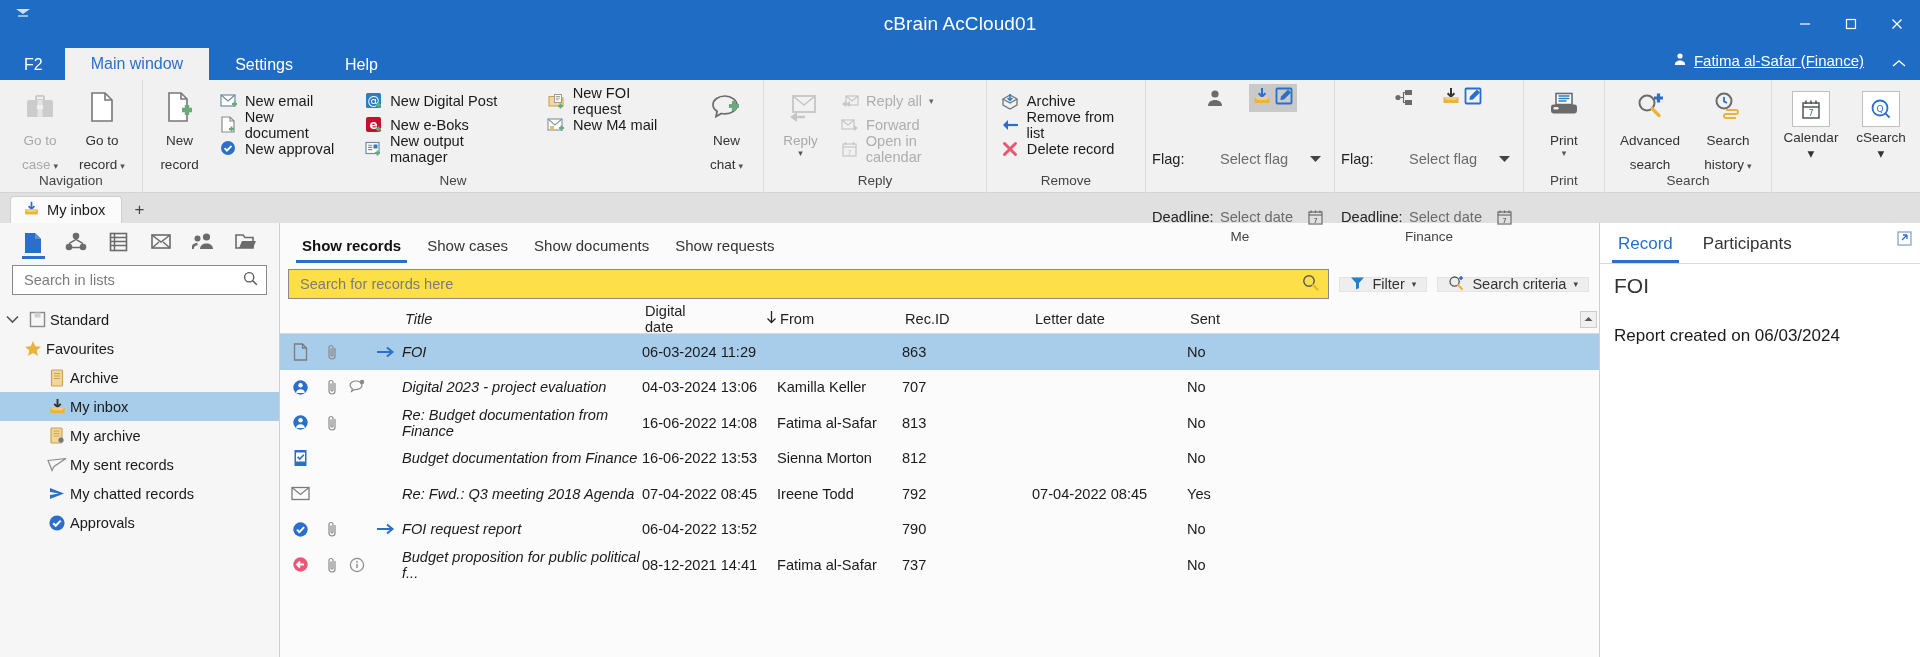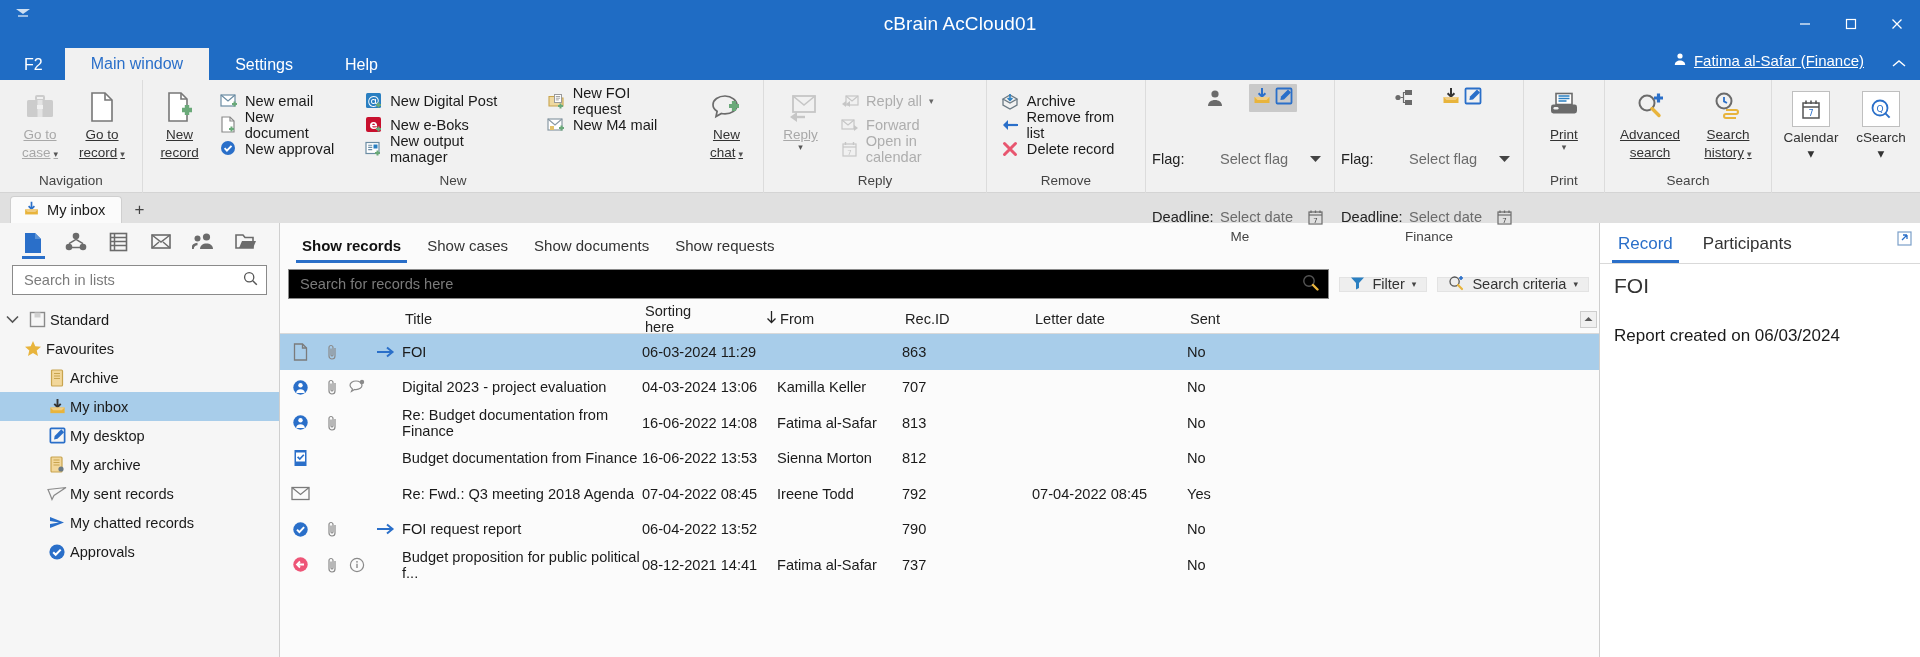--- a/index.html
+++ b/index.html
@@ -52,21 +52,21 @@
   .rgroup .rbody { flex: 1; display: flex; align-items: flex-start; padding: 6px 7px 0 7px; gap: 2px; }
   .rgroup .rlabel {
     height: 20px; text-align: center; font-size: 13.5px; color: #444;
     display: flex; align-items: flex-start; justify-content: center; padding-bottom: 3px;
   }
   .big-btn {
     width: 60px; display: flex; flex-direction: column; align-items: center;
     padding-top: 4px; color: #333; font-size: 13.5px; line-height: 14px; text-align: center;
   }
   .big-btn .bicon { height: 34px; display: flex; align-items: center; justify-content: center; }
-  .big-btn .blab { margin-top: 4px; text-decoration: underline; }
+  .big-btn .blab { margin-top: 10px; }
   .big-btn .caret { font-size: 9px; color: #555; line-height: 8px; margin-top: 1px; }
   .big-btn.dim { color: #a8a8a8; }
   .small-list { display: flex; flex-direction: column; padding-top: 3px; gap: 1px; }
   .small-btn { display: flex; align-items: center; gap: 7px; height: 23px; font-size: 14.6px; color: #1a1a1a; padding: 0 4px 0 2px; }
   .small-btn.dim { color: #aeaeae; }
   .small-btn .sicon { width: 19px; height: 19px; display: flex; align-items: center; justify-content: center; }
   .small-btn .caret { font-size: 9px; color: #666; }
 
   
   .fd { display: flex; flex-direction: column; padding: 3px 6px 0 6px; gap: 34px; }
@@ -121,35 +121,35 @@
   .sb-row.lvl2 { padding-left: 44px; }
 
   
   .main { flex: 1; min-width: 0; display: flex; flex-direction: column; background: #fbfbfb; border-right: 1px solid #cfcfcf; }
   .rtabs { height: 40px; display: flex; align-items: flex-end; padding: 0 0 0 10px; gap: 2px; }
   .rtab { height: 38px; padding: 0 12px 9px 12px; font-size: 15px; color: #333; display: flex; align-items: flex-end; position: relative; }
   .rtab.active { color: #111; font-weight: bold; }
   .rtab.active::after { content: ""; position: absolute; left: 6px; right: 6px; bottom: 0; height: 3px; background: #2a6fc9; }
   .searchrow { height: 42px; display: flex; align-items: center; padding: 0 10px 0 8px; gap: 10px; }
   .srch {
-    flex: 1; height: 30px; border: 1px solid #8a8a8a; background: #000000;
+    flex: 1; height: 30px; border: 1px solid #8a8a8a; background: #fde047;
     display: flex; align-items: center; justify-content: space-between; padding: 0 9px 0 11px;
   }
   .srch .ph { color: #7b7b7b; font-size: 14.6px; }
   .pill { height: 15px; background: #eeeeee; border: 1px solid #e3e3e3; display: flex; align-items: center; gap: 7px; padding: 0 10px; font-size: 14.6px; color: #333; }
   .pill .caret { font-size: 9px; color: #444; }
 
   .thead { height: 29px; display: flex; align-items: center; border-bottom: 1px solid #d9d9d9; font-size: 14.6px; color: #222; background: #fbfbfb; }
   .th { display: flex; align-items: center; gap: 6px; padding-left: 2px; border-left: 1px solid transparent; }
   .rowgrid { display: flex; align-items: center; }
   .c-ic1 { width: 40px; flex: 0 0 40px; display: flex; align-items: center; justify-content: center; }
   .c-ic2 { width: 24px; flex: 0 0 24px; display: flex; align-items: center; justify-content: center; }
   .c-ic3 { width: 26px; flex: 0 0 26px; display: flex; align-items: center; justify-content: center; }
   .c-ic4 { width: 32px; flex: 0 0 32px; display: flex; align-items: center; justify-content: center; }
-  .c-title { width: 240px; flex: 0 0 240px; }
+  .c-title { width: 240px; flex: 0 0 240px; font-style: italic; }
   .c-date { width: 135px; flex: 0 0 135px; }
   .c-from { width: 125px; flex: 0 0 125px; }
   .c-rec { width: 130px; flex: 0 0 130px; }
   .c-letter { width: 155px; flex: 0 0 155px; }
   .c-sent { width: 90px; flex: 0 0 90px; }
   .c-scroll { flex: 1; }
   .trow { height: 35.5px; font-size: 14.6px; color: #1a1a1a; }
   .trow.sel { background: #a8cdea; }
   .scrollcol { width: 22px; flex: 0 0 22px; display: flex; align-items: flex-start; justify-content: center; }
   .scroll-up { width: 17px; height: 17px; border: 1px solid #cdcdcd; background: #f0f0f0; display: flex; align-items: center; justify-content: center; }
@@ -761,29 +761,20 @@
             <svg width="19" height="19" viewBox="0 0 20 20">
                 <path d="M10 2v8M6.6 7.2L10 10.6l3.4-3.4" fill="none" stroke="#333" stroke-width="2"></path>
                 <path d="M2.5 11h15v6h-15z" fill="#e8b43c"></path>
                 <path d="M2.5 11l3 3h9l3-3" fill="#f0cd83"></path>
               </svg>
           </span>
           <span>My inbox</span>
         </div>
         <div class="sb-row lvl2">
           <span class="ic">
-            <svg width="19" height="19" viewBox="0 0 20 20">
-                <rect x="2.5" y="2.5" width="15" height="15" rx="1" fill="none" stroke="#2a6fc9" stroke-width="1.8"></rect>
-                <path d="M14 3.5l3 3-7 7-3.6.6.6-3.6z" fill="#2a6fc9"></path>
-              </svg>
-          </span>
-          <span>My desktop</span>
-        </div>
-        <div class="sb-row lvl2">
-          <span class="ic">
             <svg width="17" height="18" viewBox="0 0 17 18">
                 <rect x="2" y="1" width="11" height="15" rx="1" fill="#f2d79a" stroke="#c8a44e" stroke-width="1.2"></rect>
                 <path d="M4.5 4h6M4.5 6.5h6M4.5 9h6" stroke="#c8a44e" stroke-width="1.2"></path>
                 <circle cx="12" cy="13" r="2.6" fill="#6b7a84"></circle>
               </svg>
           </span>
           <span>My archive</span>
         </div>
         <div class="sb-row lvl2">
           <span class="ic">
@@ -853,21 +844,21 @@
         </div>
       </div>
 
       <div class="thead rowgrid">
         <div class="c-ic1"></div>
         <div class="c-ic2"></div>
         <div class="c-ic3"></div>
         <div class="c-ic4"></div>
         <div class="th c-title">Title</div>
         <div class="th c-date">
-          <span>Sorting here</span>
+          <span>Digital date</span>
           <span style="margin-left:50px;">
             <svg width="11" height="14" viewBox="0 0 11 14">
                 <path d="M5.5 0v11M1.5 7.5l4 4 4-4" fill="none" stroke="#222" stroke-width="1.3"></path>
               </svg>
           </span>
         </div>
         <div class="th c-from">From</div>
         <div class="th c-rec">Rec.ID</div>
         <div class="th c-letter">Letter date</div>
         <div class="th c-sent">Sent</div>

